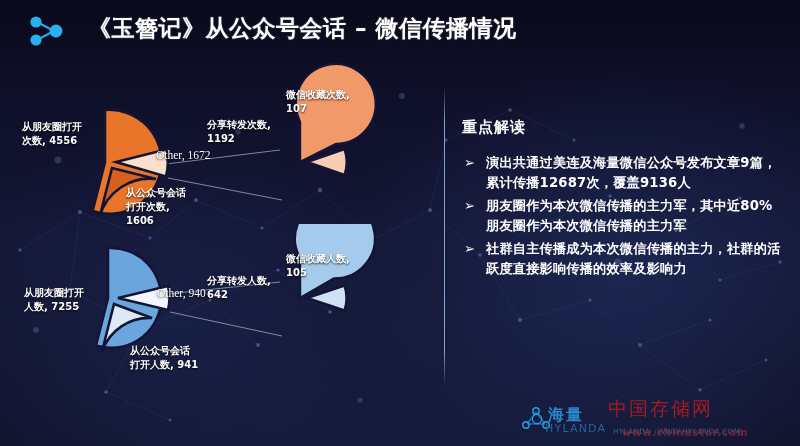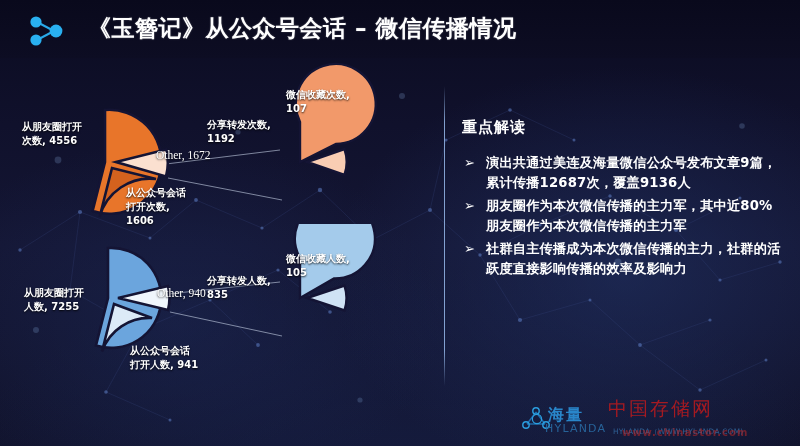--- a/index.html
+++ b/index.html
@@ -330,21 +330,21 @@
       <span>Other, 940</span>
     </div>
 
     <div class="pie-label" style="left:130px; top:286px; width:120px;">
       <span>从公众号会话</span><br>
       <span>打开人数, 941</span>
     </div>
 
     <div class="pie-label" style="left:207px; top:216px; width:100px;">
       <span>分享转发人数,</span><br>
-      <span>835</span>
+      <span>642</span>
     </div>
 
     <div class="pie-label" style="left:286px; top:194px; width:110px;">
       <span>微信收藏人数,</span><br>
       <span>105</span>
     </div>
   </div>
 
   <div class="v-divider"></div>
 

